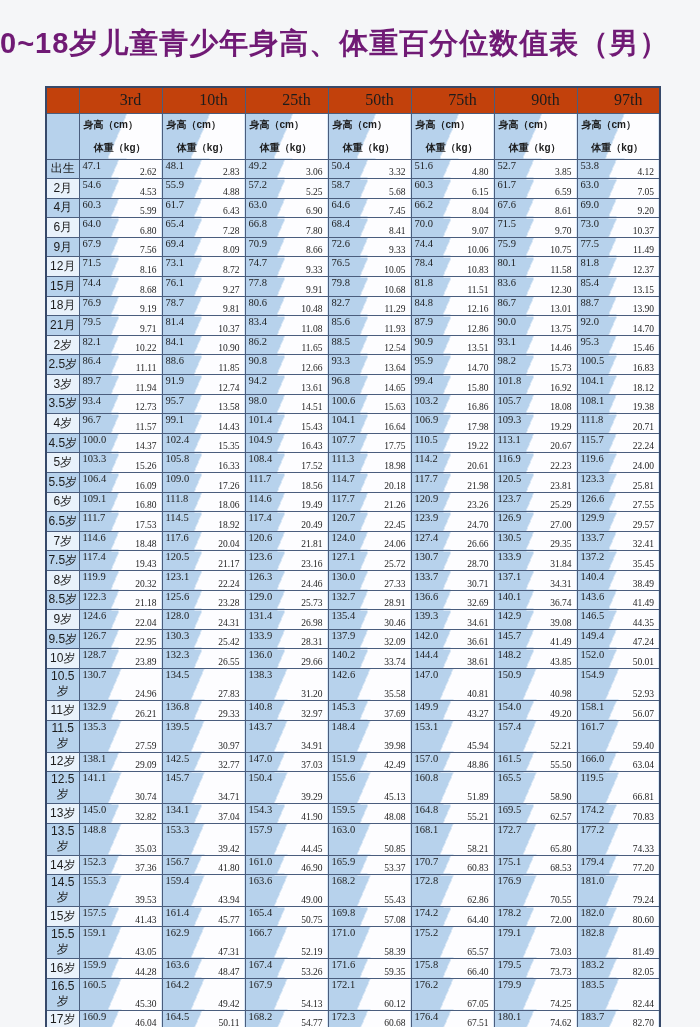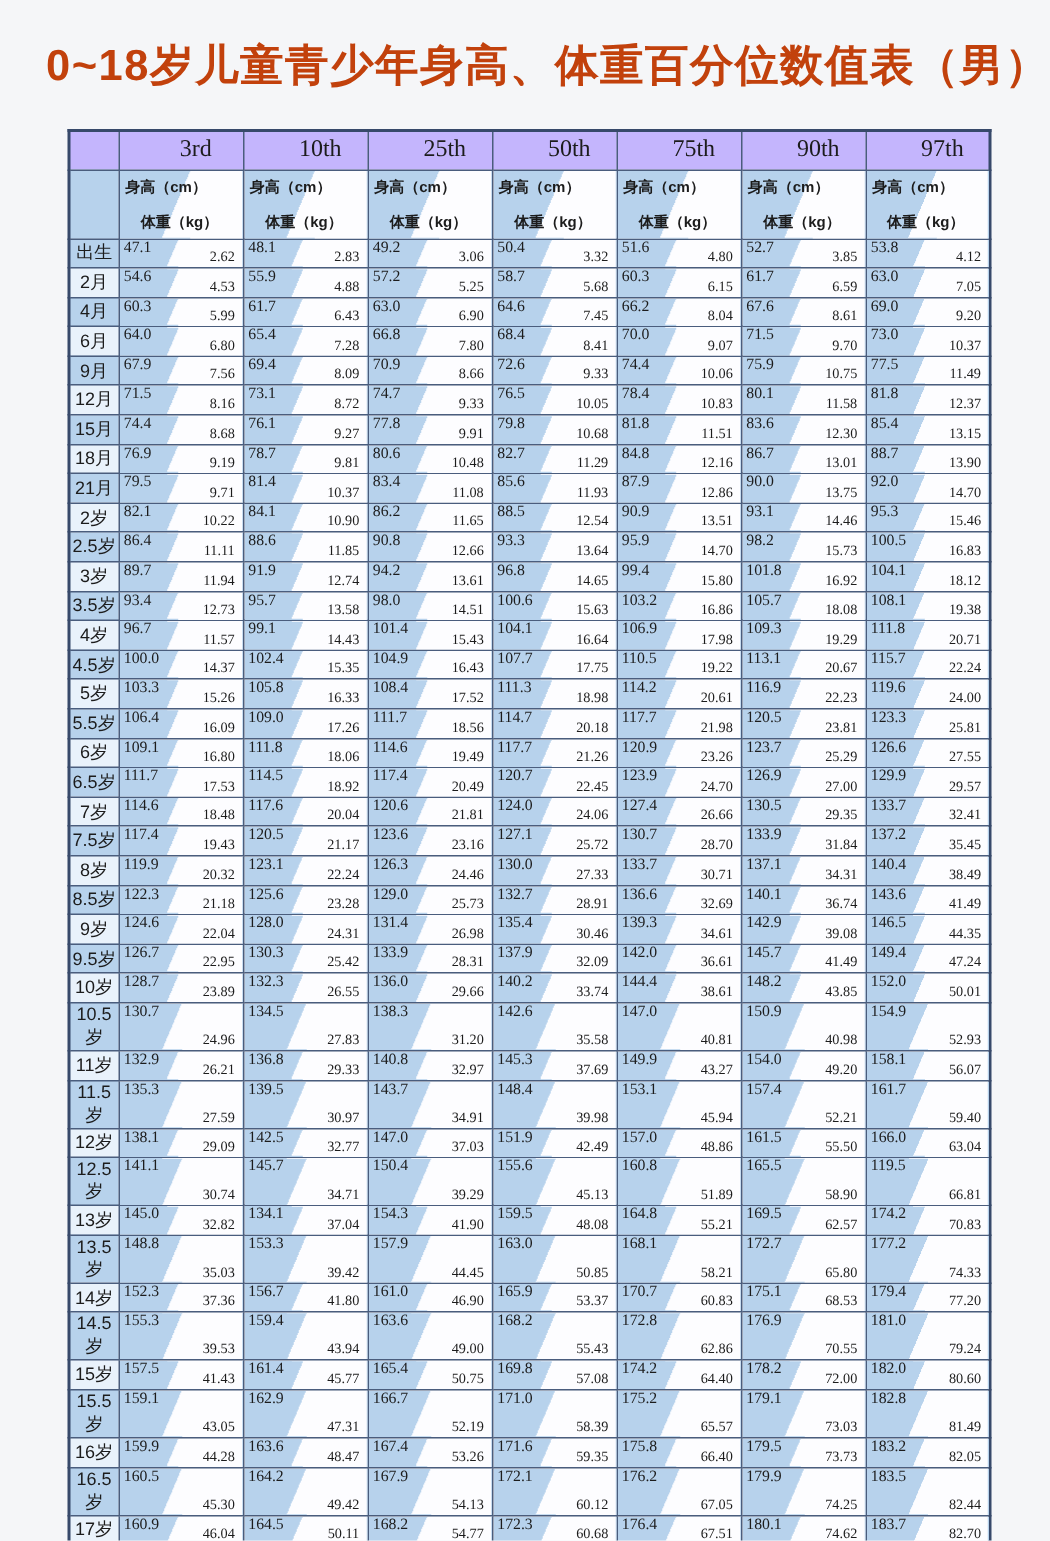--- a/index.html
+++ b/index.html
@@ -13,43 +13,43 @@
   html,body{width:700px;}
   body{
     width:700px;height:1027px;
     background:#f5f6f8;
     font-family:"Liberation Serif", serif;
     color:var(--ink);
     overflow:hidden;
   }
   .page-title{
     margin-top:24px;
-    text-align:right;
+    text-align:left;
     font-family:"Liberation Sans", sans-serif;
     font-weight:bold;
     font-size:29px;
     letter-spacing:1px;
-    color:#c2410c;
+    color:#701a75;
   }
   .growth-table{
     border-collapse:collapse;
     table-layout:fixed;
     width:616px;
     margin:22px 0 0 45px;
     border:2px solid var(--border-heavy);
   }
   .growth-table th,.growth-table td{
     border:1px solid var(--border);
     padding:0;
     vertical-align:middle;
   }
   .col-age{width:33px;}
   .pct-row th{
     height:26px;
-    background:#c4b5fd;
+    background:#c2410c;
     font-family:"Liberation Serif", serif;
     font-weight:normal;
     font-size:16px;
     text-align:center;
     padding-left:20px;
   }
   .sub-row th{height:46px;padding-left:40px;}
   .age-head{
     background:var(--blue);
     font-family:"Liberation Sans", sans-serif;

